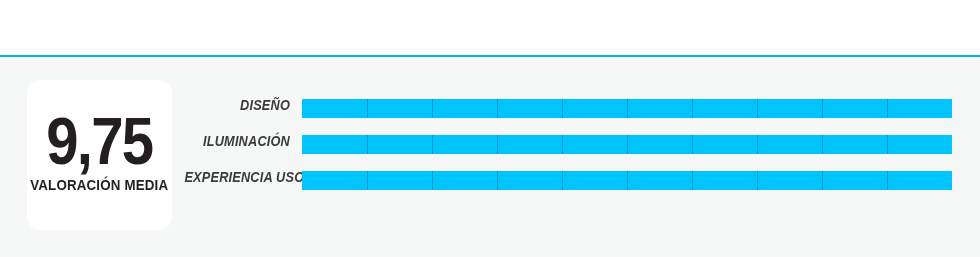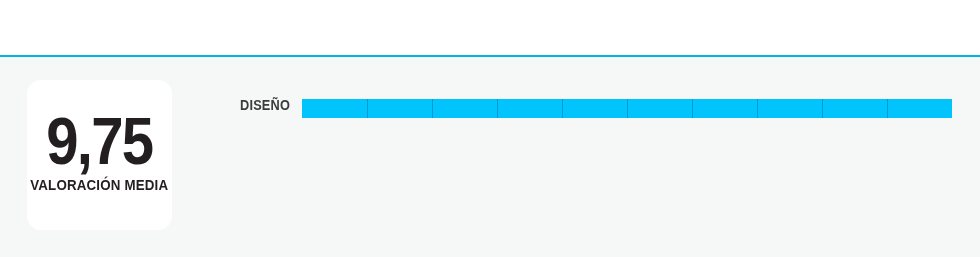--- a/index.html
+++ b/index.html
@@ -75,20 +75,21 @@
   }
   .chart {
     position: absolute;
     left: 0;
     top: 92px;
     width: 980px;
   }
   .row {
     position: relative;
     height: 36px;
+    font-style: italic;
   }
   .row-label {
     position: absolute;
     left: 170px;
     width: 120px;
     top: 0;
     height: 26px;
     line-height: 26px;
     text-align: right;
     font-family: "Liberation Sans Narrow", "Liberation Sans", sans-serif;
@@ -158,16 +159,50 @@
           <div class="tick" style="left:325px"></div>
           <div class="tick" style="left:390px"></div>
           <div class="tick" style="left:455px"></div>
           <div class="tick" style="left:520px"></div>
           <div class="tick" style="left:585px"></div>
         </div>
       </div>
     </div>
 
 
-
+    <div class="row">
+      <div class="row-label">ILUMINACIÓN</div>
+      <div class="track">
+        <div class="fill" style="width:650px"></div>
+        <div class="ticks">
+          <div class="tick" style="left:65px"></div>
+          <div class="tick" style="left:130px"></div>
+          <div class="tick" style="left:195px"></div>
+          <div class="tick" style="left:260px"></div>
+          <div class="tick" style="left:325px"></div>
+          <div class="tick" style="left:390px"></div>
+          <div class="tick" style="left:455px"></div>
+          <div class="tick" style="left:520px"></div>
+          <div class="tick" style="left:585px"></div>
+        </div>
+      </div>
+    </div>
+
+    <div class="row">
+      <div class="row-label">EXPERIENCIA USO</div>
+      <div class="track">
+        <div class="fill" style="width:650px"></div>
+        <div class="ticks">
+          <div class="tick" style="left:65px"></div>
+          <div class="tick" style="left:130px"></div>
+          <div class="tick" style="left:195px"></div>
+          <div class="tick" style="left:260px"></div>
+          <div class="tick" style="left:325px"></div>
+          <div class="tick" style="left:390px"></div>
+          <div class="tick" style="left:455px"></div>
+          <div class="tick" style="left:520px"></div>
+          <div class="tick" style="left:585px"></div>
+        </div>
+      </div>
+    </div>
 
   </div>
 </div>
 
 </body></html>

